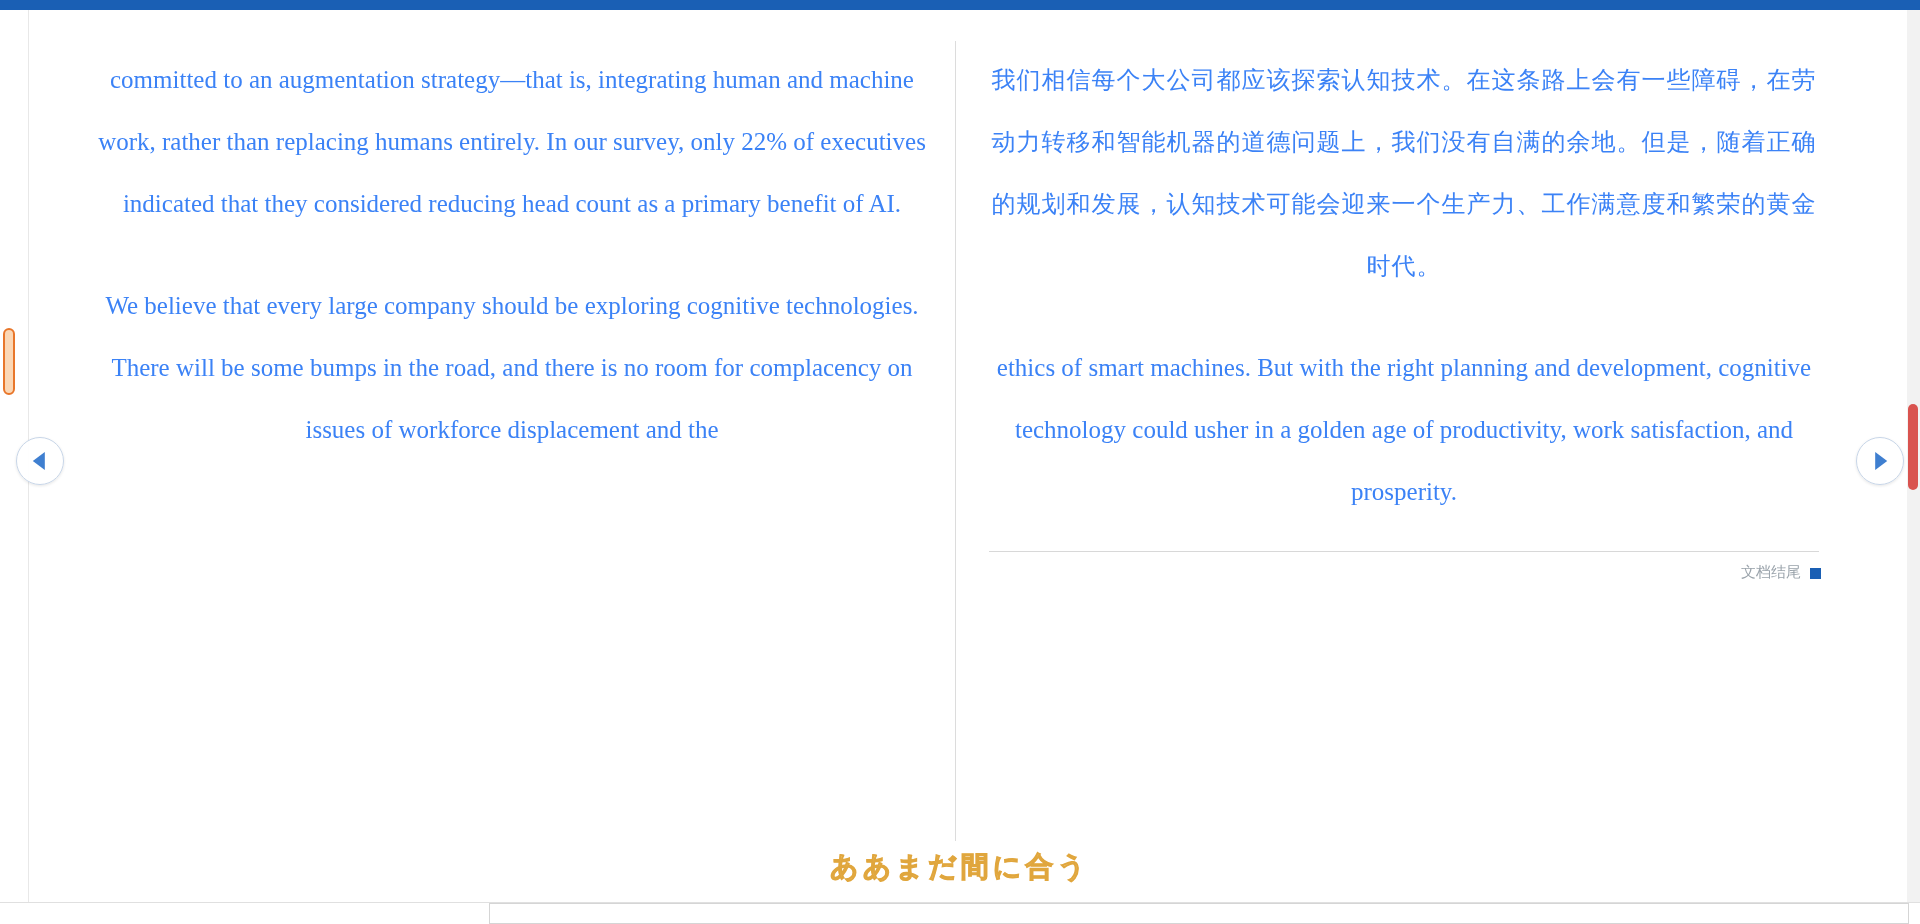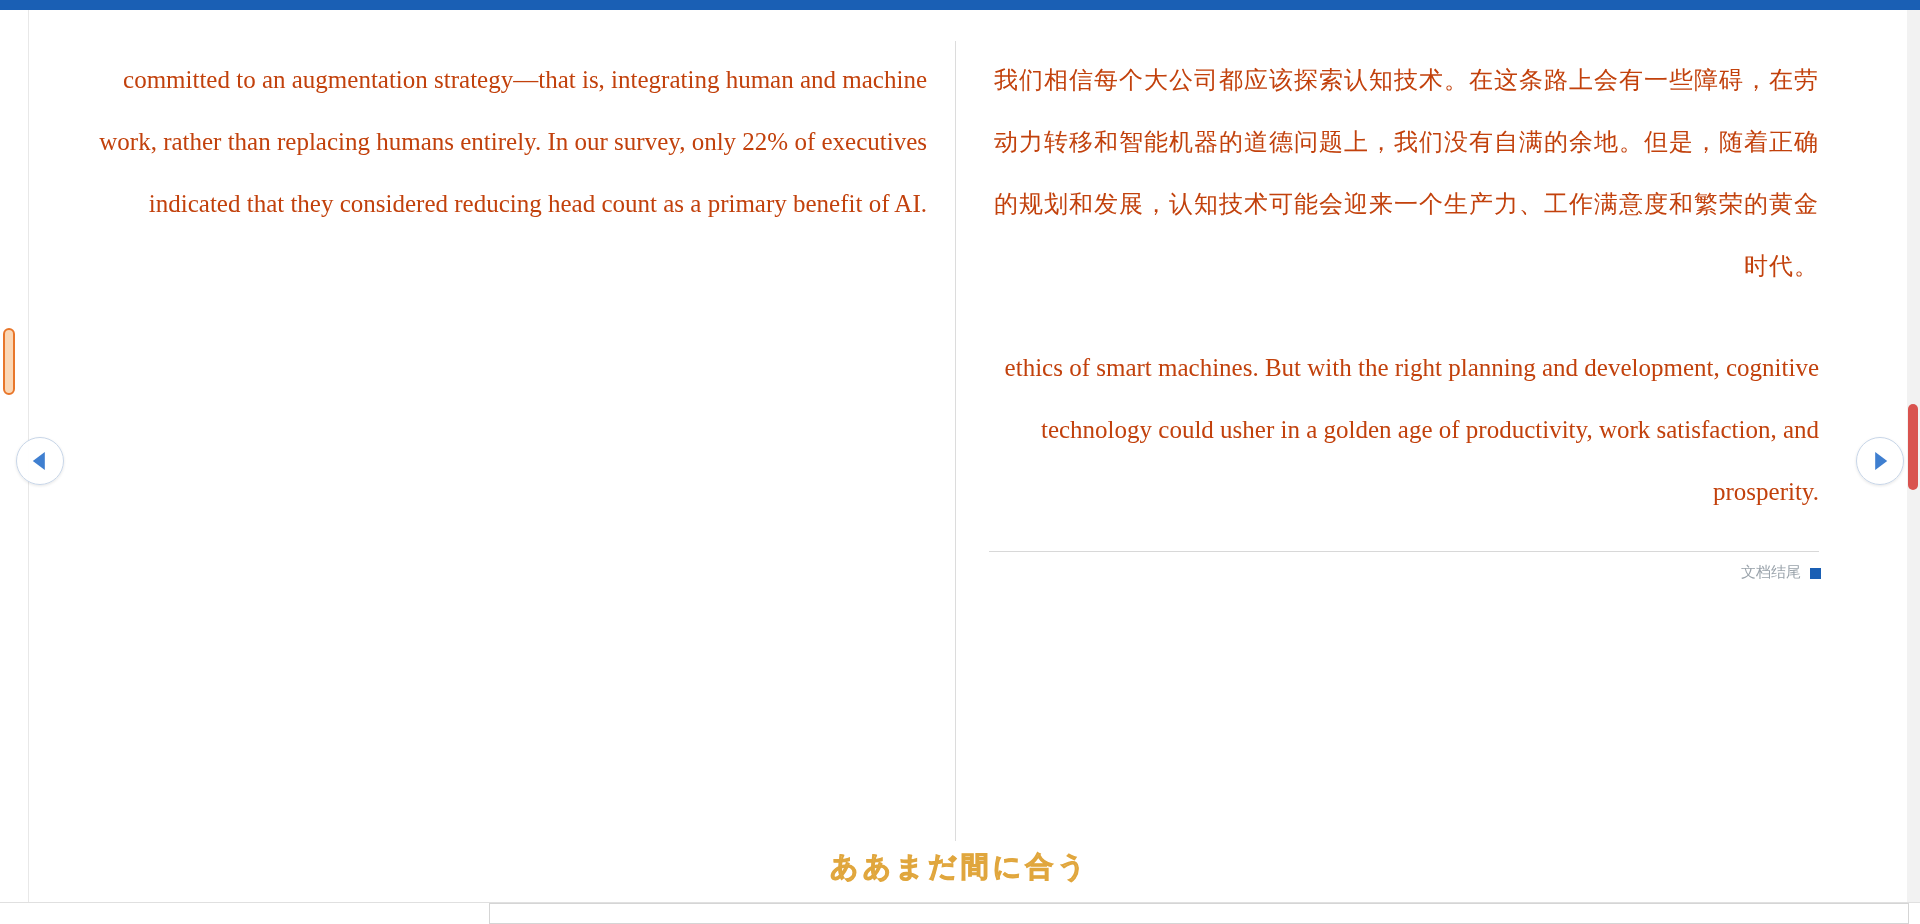--- a/index.html
+++ b/index.html
@@ -73,23 +73,23 @@
     top: 30px;
     width: 1px;
     height: 800px;
     background: #dcdcdc;
   }
 
   p.para {
     margin: 0 0 40px 0;
     font-size: 25px;
     line-height: 62px;
-    color: #c2410c;
+    color: #3b82f6;
     font-family: "Liberation Serif", serif;
-    text-align: right;
+    text-align: center;
   }
 
   p.para.cjk {
     font-family: "DejaVu Serif", serif;
     font-size: 24px;
     line-height: 62px;
     letter-spacing: 1px;
   }
 
   .end-rule {
@@ -232,20 +232,21 @@
 
   <div class="left-gutter"></div>
 
   <div class="reader">
     <div class="columns">
 
       <div class="col-divider"></div>
 
       <div class="col col-left">
         <p class="para">committed to an augmentation strategy—that is, integrating human and machine work, rather than replacing humans entirely. In our survey, only 22% of executives indicated that they considered reducing head count as a primary benefit of AI.</p>
+        <p class="para">We believe that every large company should be exploring cognitive technologies. There will be some bumps in the road, and there is no room for complacency on issues of workforce displacement and the</p>
       </div>
 
       <div class="col col-right">
         <p class="para cjk">我们相信每个大公司都应该探索认知技术。在这条路上会有一些障碍，在劳动力转移和智能机器的道德问题上，我们没有自满的余地。但是，随着正确的规划和发展，认知技术可能会迎来一个生产力、工作满意度和繁荣的黄金时代。</p>
         <p class="para">ethics of smart machines. But with the right planning and development, cognitive technology could usher in a golden age of productivity, work satisfaction, and prosperity.</p>
       </div>
 
       <div class="end-rule"></div>
       <div class="end-mark">
         <span>文档结尾</span><span class="sq"></span>

